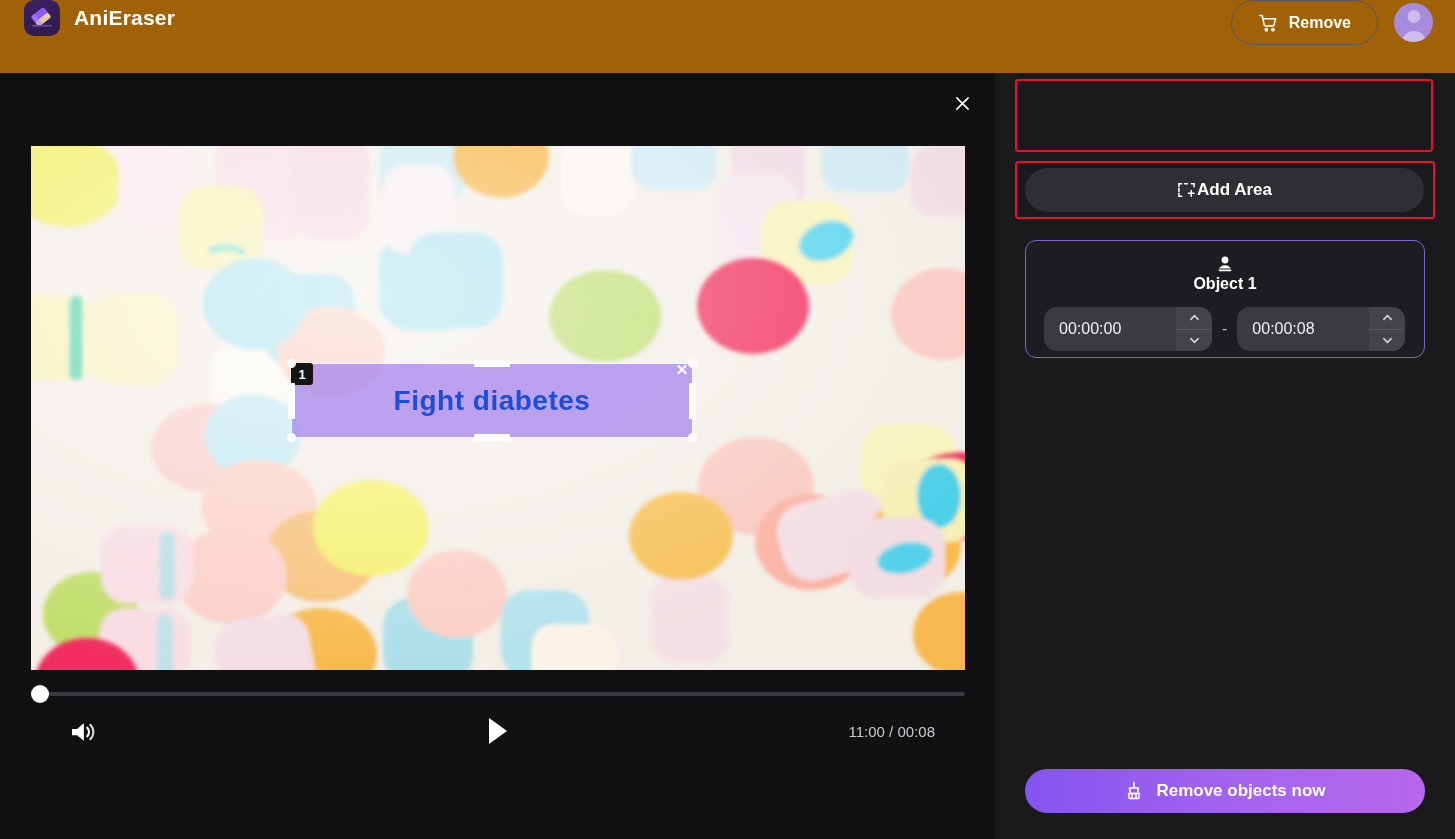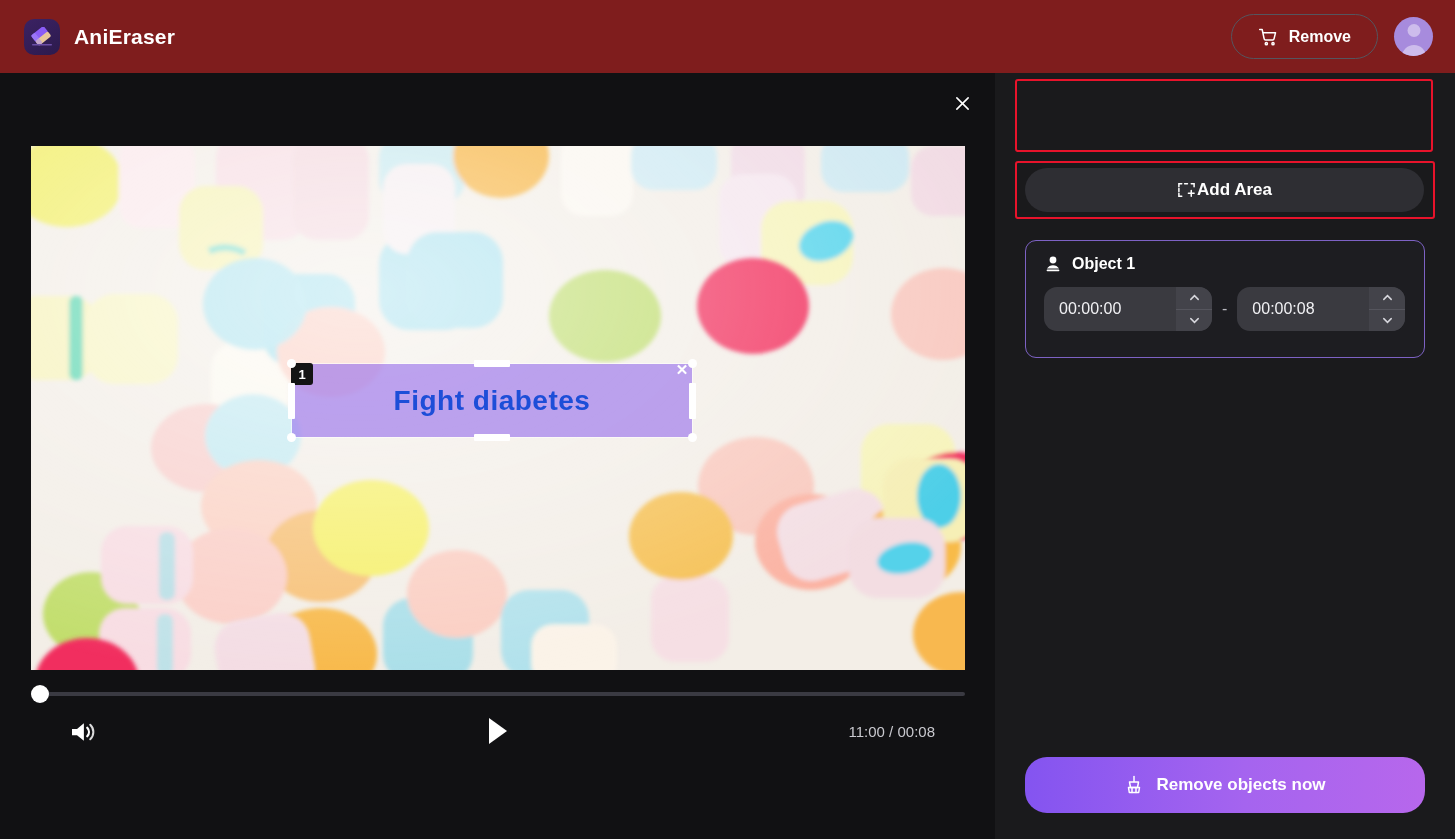--- a/index.html
+++ b/index.html
@@ -7,22 +7,22 @@
     width: 1455px; height: 839px;
     background: #0d0d0f;
     font-family: "Liberation Sans", sans-serif;
     overflow: hidden;
   }
   #app { position: relative; width: 1455px; height: 839px; background: #0d0d0f; }
 
   
   .header {
     position: absolute; top: 0; left: 0; width: 1455px; height: 73px;
-    background: #7f1d1d;
-    display: flex; align-items: center; justify-content: space-between;
+    background: #a16207;
+    display: flex; align-items: flex-start; justify-content: space-between;
     padding: 0 22px 0 24px;
   }
   .brand { display: flex; align-items: center; gap: 14px; }
   .logo-box {
     width: 36px; height: 36px; border-radius: 10px;
     background: linear-gradient(150deg, #3b2263 0%, #2c1a4d 100%);
     position: relative; overflow: hidden;
   }
   .logo-eraser {
     position: absolute; left: 6px; top: 8px; width: 24px; height: 20px;
@@ -141,41 +141,41 @@
     color: #fff; font-size: 17px; font-weight: bold; cursor: pointer;
     display: flex; align-items: center; justify-content: center; gap: 1px;
   }
   .addarea-ico { width: 19px; height: 19px; display: block; }
 
   .object-card {
     position: absolute; left: 30px; top: 167px; width: 400px; height: 118px;
     border: 1px solid #7d62c4; border-radius: 11px; background: #1d1d21;
     padding: 14px 18px 0 18px;
   }
-  .obj-head { display: flex; align-items: center; gap: 10px; }
+  .obj-head { display: flex; align-items: center; gap: 2px; flex-direction: column; }
   .person-ico { width: 18px; height: 18px; display:block; }
   .obj-title { color: #fff; font-size: 16px; font-weight: bold; }
   .time-row { display: flex; align-items: center; margin-top: 14px; }
   .time-field {
     width: 168px; height: 44px; border-radius: 13px; background: #3a3a40;
     display: flex; align-items: stretch; overflow: hidden; cursor: text;
   }
   .time-val { flex: 1; display: flex; align-items: center; padding-left: 15px;
     color: #f1f1f4; font-size: 16px; }
   .spin { width: 36px; display: flex; flex-direction: column; background: #43434a; }
   .spin button {
     flex: 1; border: none; background: transparent; cursor: pointer;
     display: flex; align-items: center; justify-content: center; color: #d7d7dd;
   }
   .spin button + button { border-top: 1px solid #55555d; }
   .spin svg { width: 13px; height: 13px; }
   .dash { color: #b9b9c0; font-size: 16px; margin: 0 10px; }
 
   .remove-btn {
-    position: absolute; left: 30px; bottom: 26px; width: 400px; height: 56px;
+    position: absolute; left: 30px; bottom: 26px; width: 400px; height: 44px;
     border: none; border-radius: 22px; cursor: pointer;
     background: linear-gradient(90deg,#8454f0 0%, #a564ef 55%, #b767ec 100%);
     color: #fff; font-size: 17px; font-weight: bold;
     display: flex; align-items: center; justify-content: center; gap: 12px;
   }
   .broom-ico { width: 20px; height: 20px; display: block; }
 </style>
 </head>
 <body>
 

